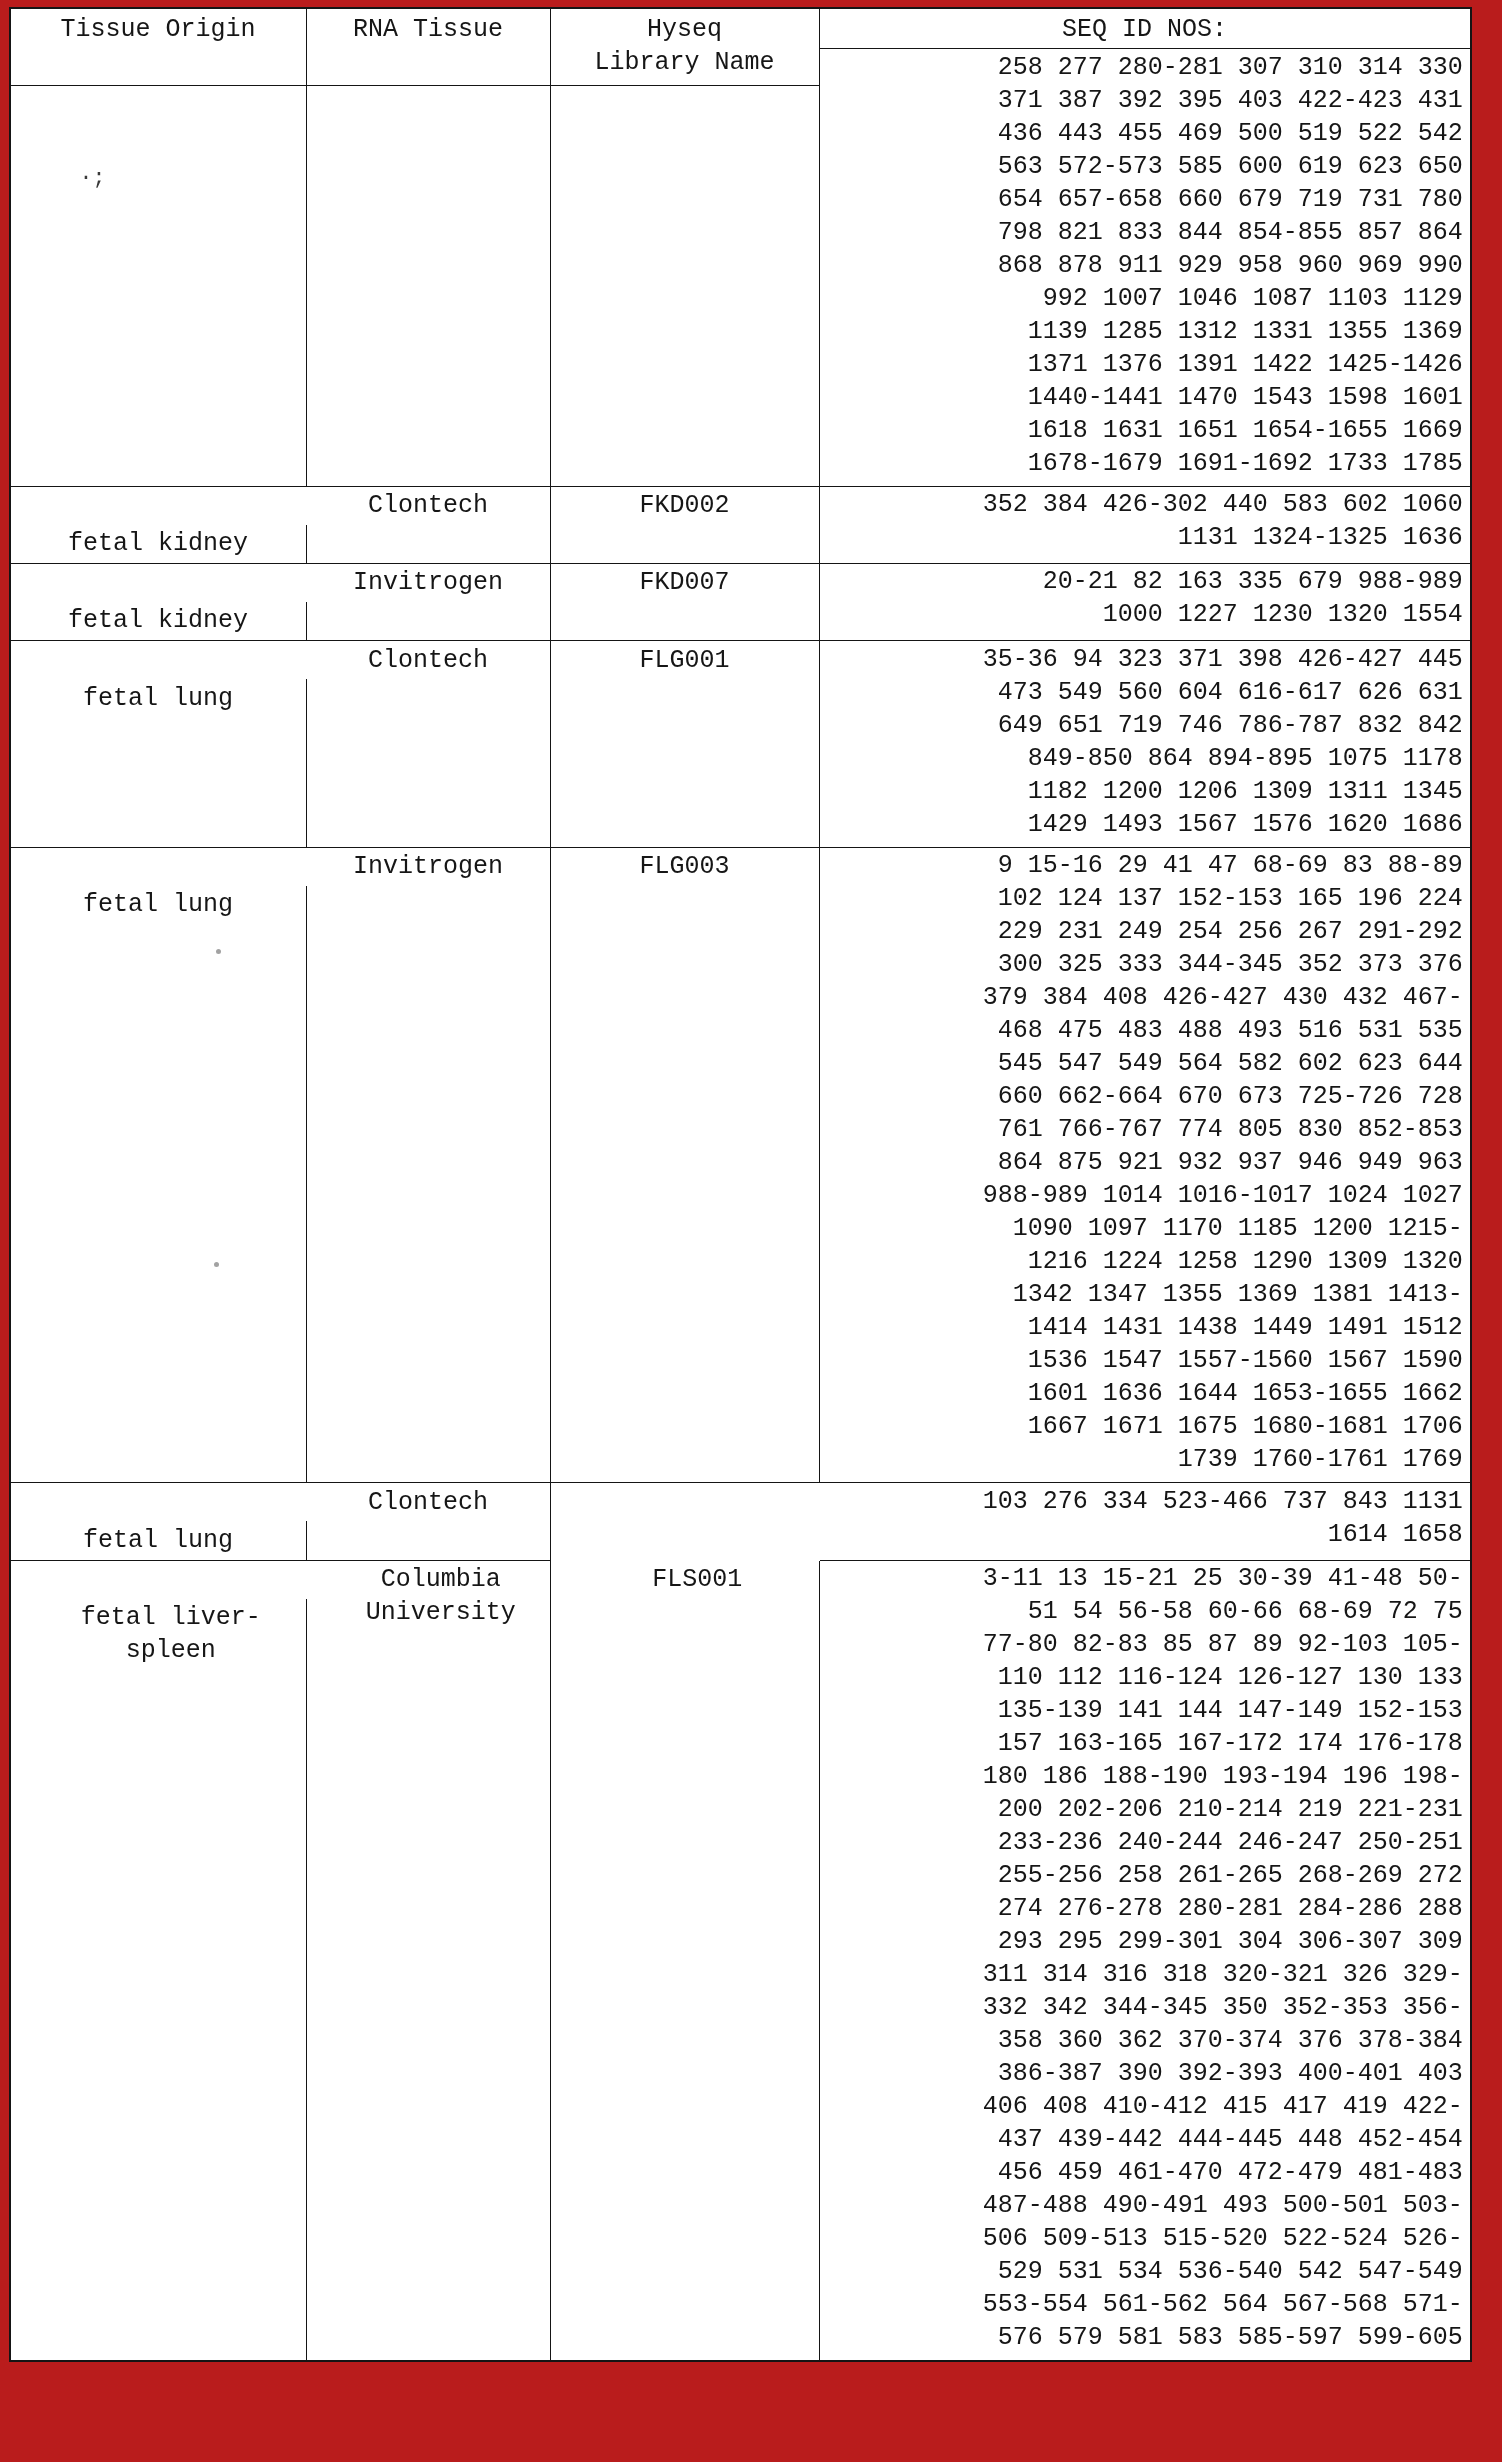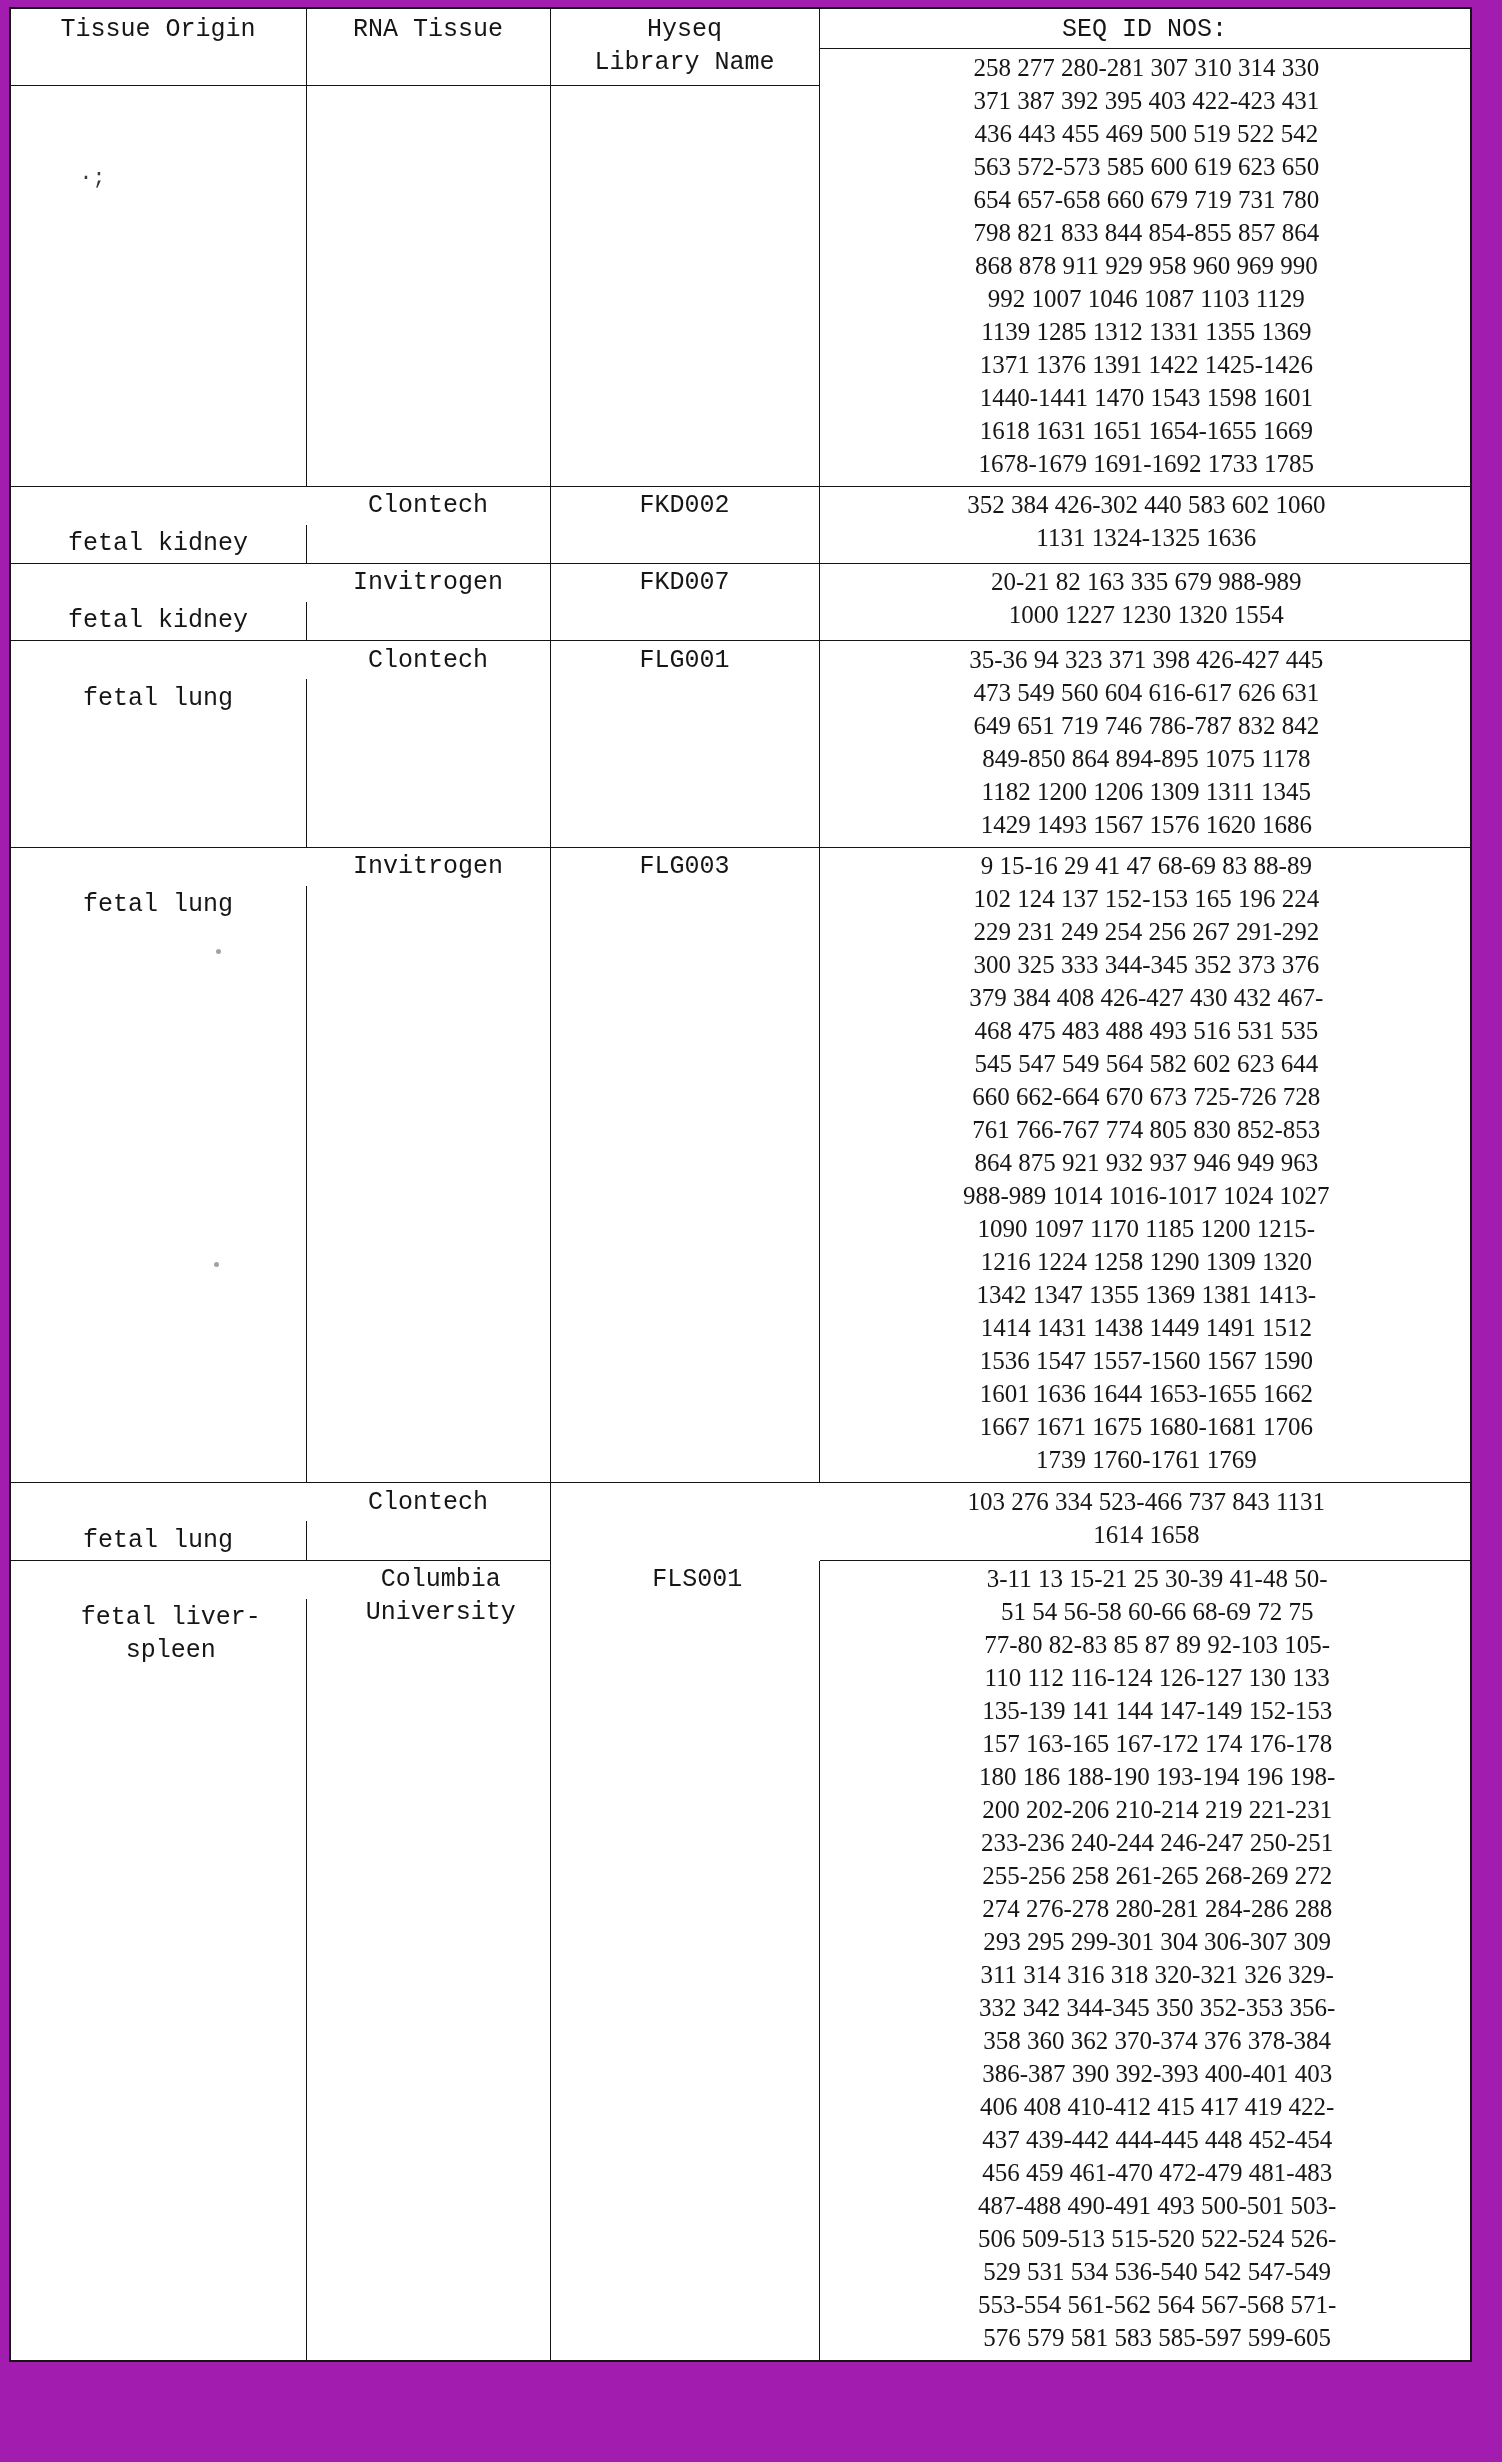--- a/index.html
+++ b/index.html
@@ -1,20 +1,20 @@
 <!DOCTYPE html>
 <html style="font-size:13.7px"><head>
 <meta charset="utf-8">
 <style>
   html,body { margin:0; padding:0; background:#e8e8e8; }
   .page {
     position:relative;
     width:1503px;
     height:2462px;
-    background:#a21caf;
+    background:#b91c1c;
     font-family:"Liberation Mono","DejaVu Sans Mono",monospace;
     color:#161616;
     font-size:25px;
     line-height:33px;
     overflow:hidden;
   }
   .tbl {
     position:absolute;
     left:8.6px; top:6.9px;
     width:1459px;
@@ -24,23 +24,22 @@
     grid-template-rows:40px 37px auto auto auto auto auto auto auto;
     background:#fff;
   }
   .cell { padding:2.6px 6.9px; box-sizing:border-box; }
   .vr  { border-right:1.7px solid #151515; }
   .hb  { border-bottom:1.7px solid #151515; }
   .center { text-align:center; }
   .pre { white-space:pre-line; }
   .seq {
     white-space:pre-line;
-    text-align:center;
+    text-align:right;
     padding:1.7px 6.9px 6px 10.3px;
-    font-family:Liberation Serif, serif;
   }
   
   .h1 { grid-column:1; grid-row:1/3; }
   .h2 { grid-column:2; grid-row:1/3; }
   .h3 { grid-column:3; grid-row:1/3; }
   .h4 { grid-column:4; grid-row:1/2; }
   .r1c1 { grid-column:1; grid-row:3; }
   .r1c2 { grid-column:2; grid-row:3; }
   .r1c3 { grid-column:3; grid-row:3; }
   .r1c4 { grid-column:4; grid-row:2/4; }

